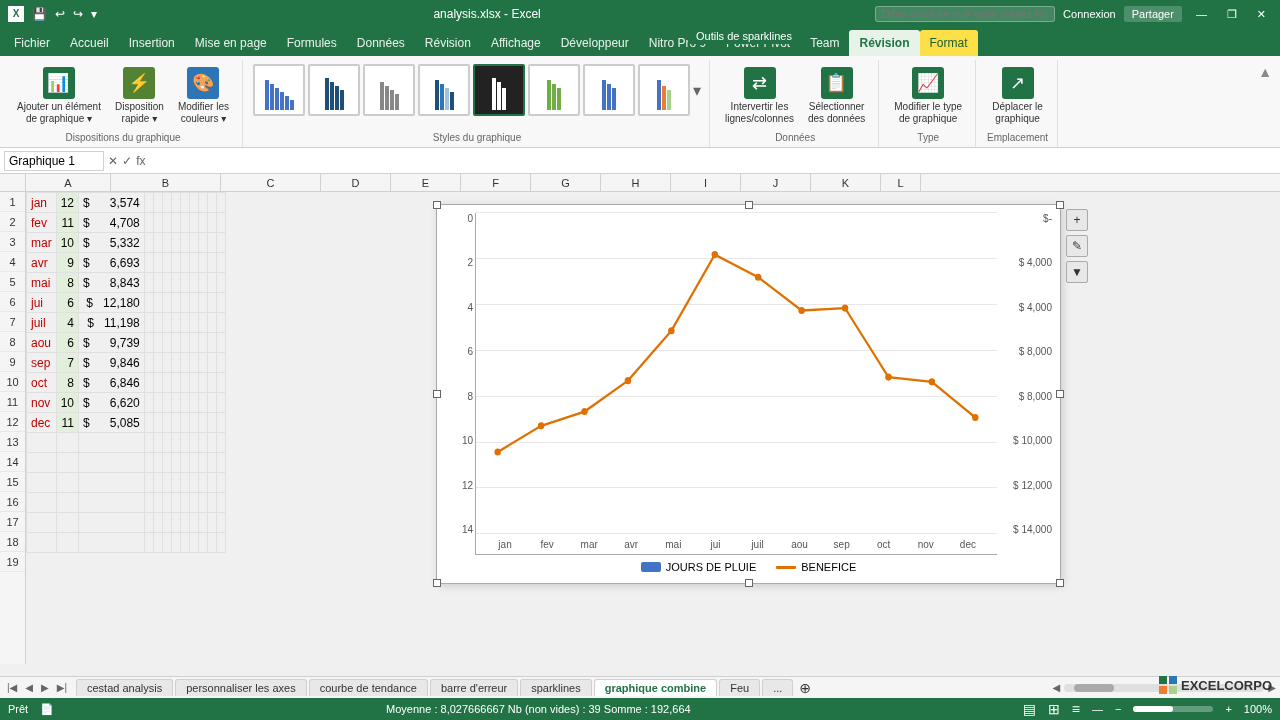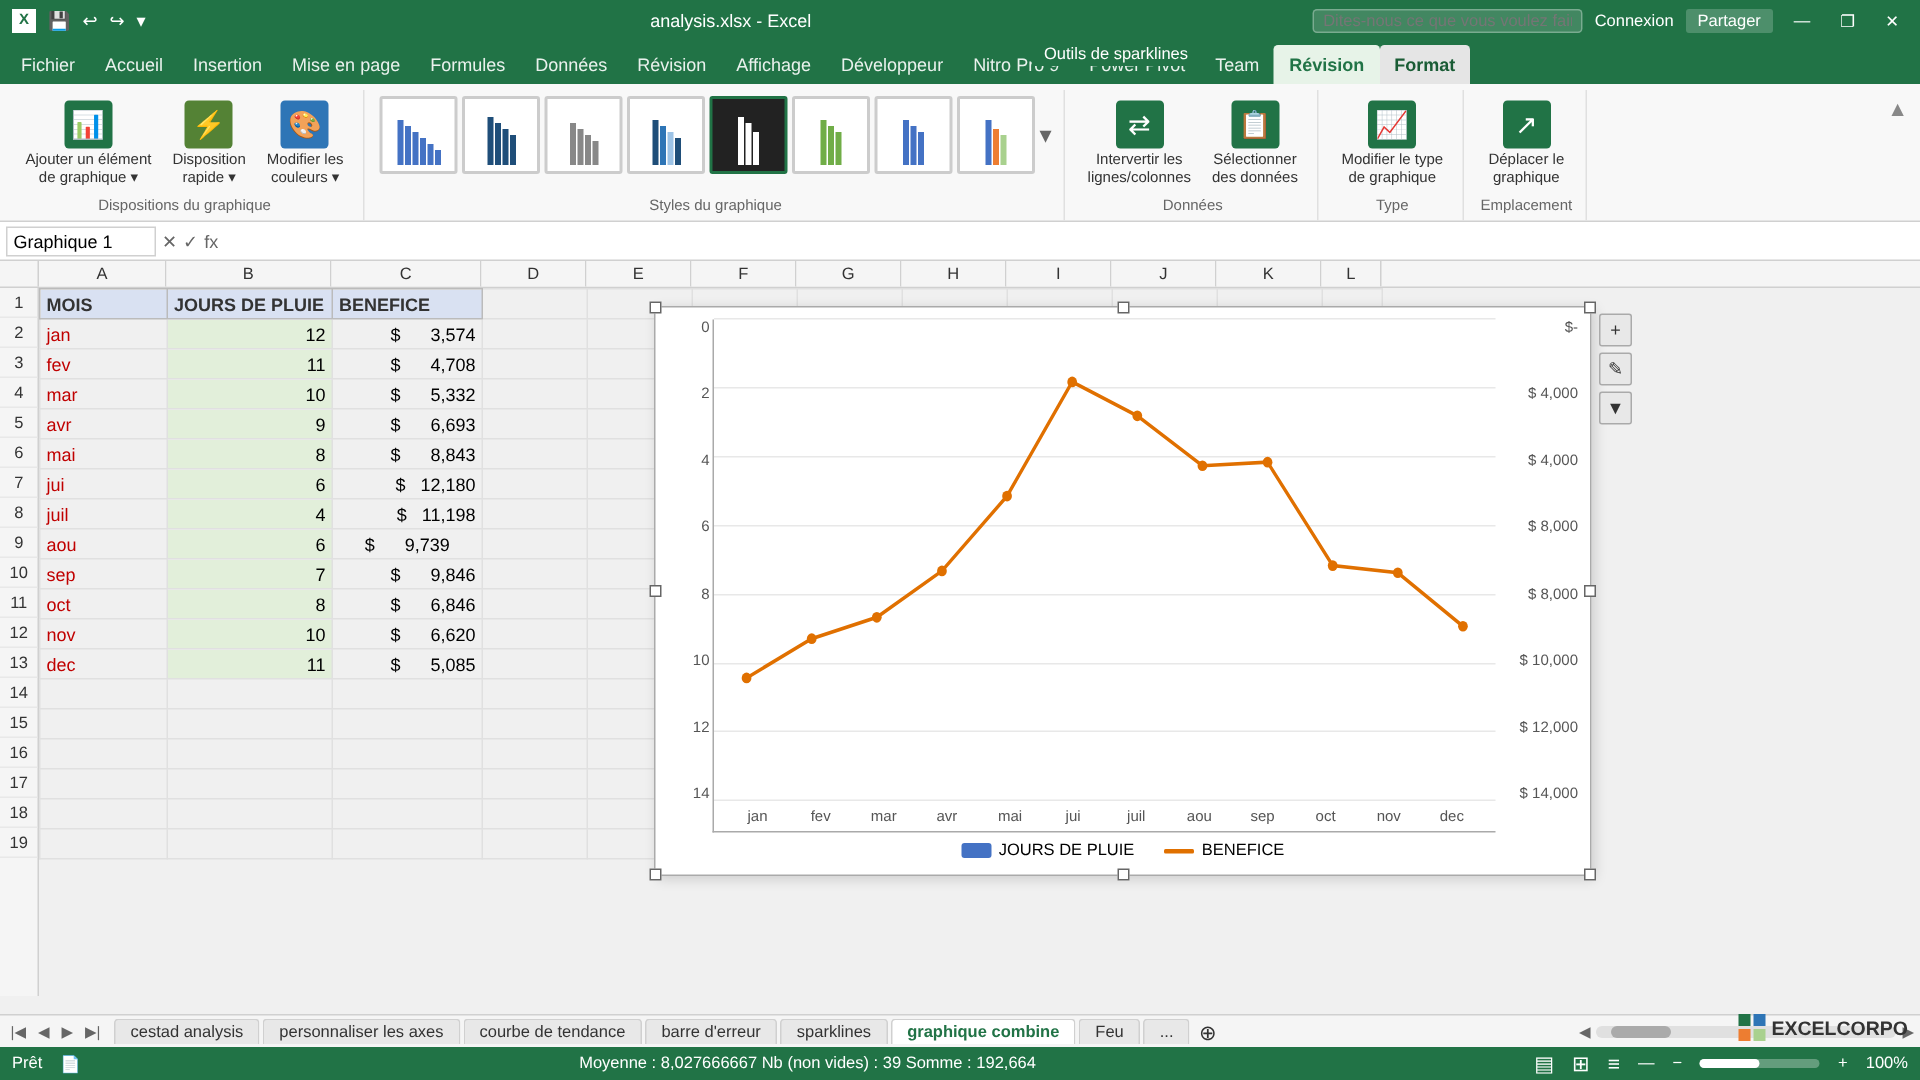--- a/index.html
+++ b/index.html
@@ -33,21 +33,21 @@
       padding: 4px 10px;
       font-size: 12px;
       color: rgba(255,255,255,0.9);
       cursor: pointer;
       border-radius: 3px 3px 0 0;
       height: 26px;
       display: flex;
       align-items: center;
     }
     .ribbon-tab.active { background: #e7f3e8; color: #217346; font-weight: 600; }
-    .ribbon-tab.highlight { background: #e5e5e5; color: #1a5c35; font-weight: 700; }
+    .ribbon-tab.highlight { background: #fde047; color: #1a5c35; font-weight: 400; }
 
     
     .ribbon {
       background: #f8f8f8;
       border-bottom: 1px solid #d0d0d0;
       display: flex;
       align-items: stretch;
       min-height: 80px;
       padding: 4px 4px 0 4px;
       gap: 2px;
@@ -648,34 +648,20 @@
       <div class="row-num">16</div>
       <div class="row-num">17</div>
       <div class="row-num">18</div>
       <div class="row-num">19</div>
     </div>
 
     <div class="grid-content">
       <table class="spreadsheet">
 
         <tbody>
-            <tr>
-          <td class="header-cell" style="width:85px;font-weight:700;border:1px solid #bbb;">MOIS</td>
-          <td class="header-cell" style="width:110px;font-weight:700;border:1px solid #bbb;">JOURS DE PLUIE</td>
-          <td class="header-cell" style="width:100px;font-weight:700;border:1px solid #bbb;">BENEFICE</td>
-          <td style="width:70px;"></td>
-          <td style="width:70px;"></td>
-          <td style="width:70px;"></td>
-          <td style="width:70px;"></td>
-          <td style="width:70px;"></td>
-          <td style="width:70px;"></td>
-          <td style="width:70px;"></td>
-          <td style="width:70px;"></td>
-          <td style="width:40px;"></td>
-        </tr>
 
         <tr>
           <td class="month-cell">jan</td>
           <td style="text-align:right;background:#e2efda;">12</td>
           <td style="text-align:right;">$&nbsp;&nbsp;&nbsp;&nbsp;&nbsp;&nbsp;3,574</td>
           <td></td>
               <td></td>
               <td></td>
               <td></td>
               <td></td>

